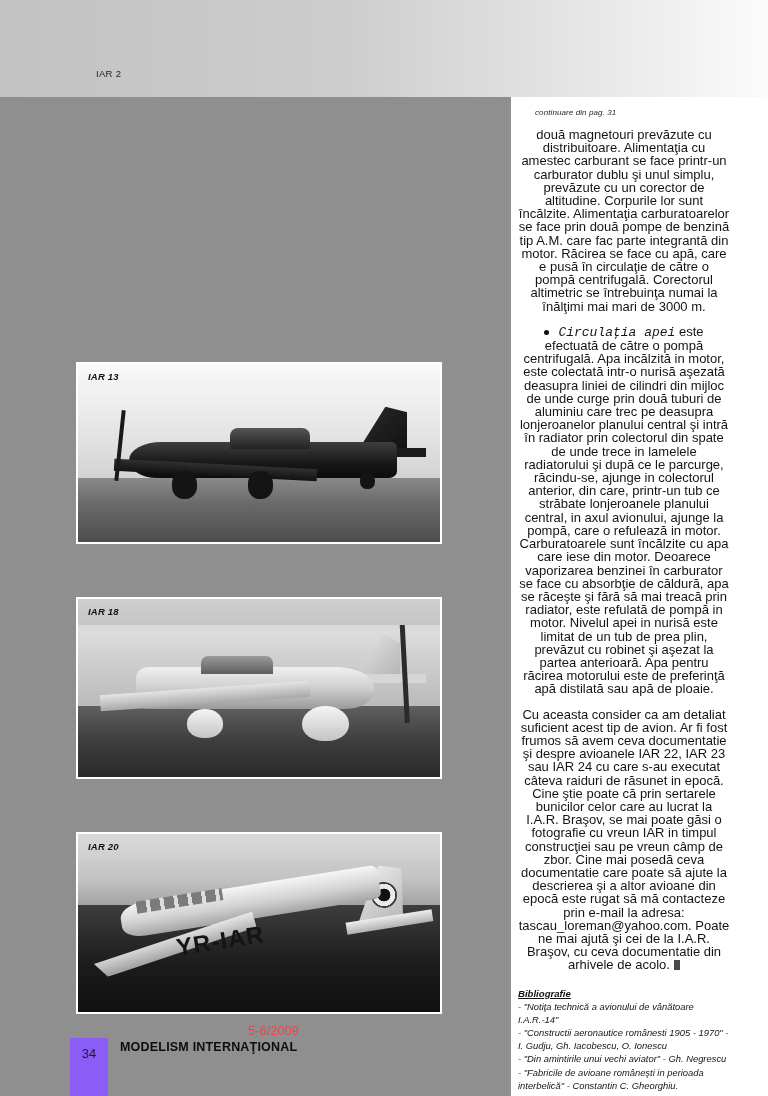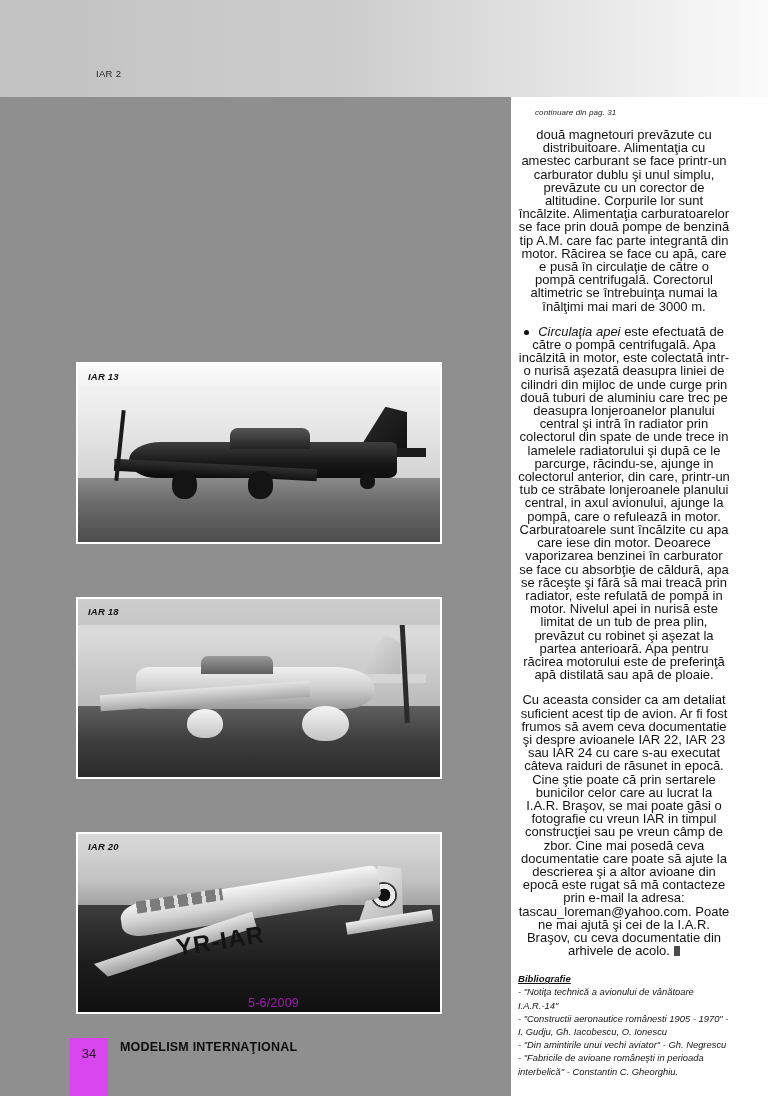--- a/index.html
+++ b/index.html
@@ -303,20 +303,21 @@
   .bullet-dot {
     display: inline-block;
     width: 5px; height: 5px;
     border-radius: 50%;
     background: #111;
     margin-right: 9px;
     vertical-align: 1px;
   }
   .bullet-lead {
     font-style: italic;
+    font-family: Liberation Mono, monospace;
   }
   .endmark {
     display: inline-block;
     width: 6px; height: 10px;
     background: #4a4a4a;
     vertical-align: -1px;
     margin-left: 4px;
   }
   .biblio-title {
     font-size: 9.6px;
@@ -332,43 +333,43 @@
     line-height: 13.2px;
     margin: 0;
     color: #141414;
   }
 
   
   .folio-box {
     position: absolute;
     left: 70px; top: 1038px;
     width: 38px; height: 58px;
-    background: #d946ef;
+    background: #8b5cf6;
   }
   .folio-num {
     position: absolute;
     left: 0; top: 8px;
     width: 38px;
     text-align: center;
     font-size: 13px;
     color: #1d1d1d;
   }
   .footer-title {
     position: absolute;
     left: 120px; top: 1040px;
     font-size: 12.5px;
     font-weight: bold;
     color: #0d0d0d;
     letter-spacing: .2px;
   }
   .footer-issue {
     position: absolute;
-    left: 248px; top: 996px;
+    left: 248px; top: 1024px;
     font-size: 12.5px;
-    color: #a21caf;
+    color: #ef4444;
     letter-spacing: .2px;
   }
 </style>
 </head>
 <body>
 
 <div class="page">
 
   <div class="top-strip"></div>
   <div class="running-head">IAR 2</div>

